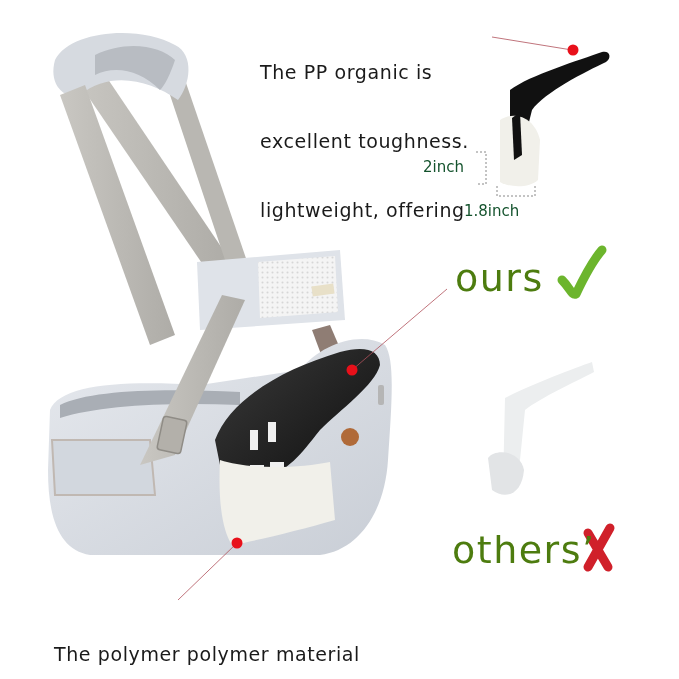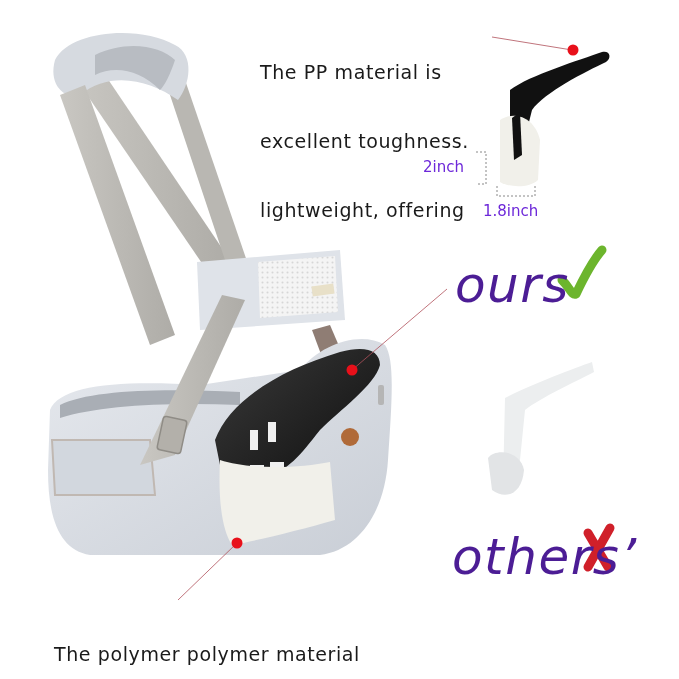--- a/index.html
+++ b/index.html
@@ -1,21 +1,21 @@
 <!DOCTYPE html>
 <html><head>
 <meta charset="utf-8">
 <style>
   html, body { margin:0; padding:0; background:#ffffff; }
   body { width:679px; height:679px; position:relative; overflow:hidden;
          font-family:"DejaVu Sans","Liberation Sans",sans-serif; color:#111; }
   .abs { position:absolute; }
   .caption { font-size:19px; line-height:23px; letter-spacing:0.6px; color:#1a1a1a; white-space:pre; }
-  .dim { font-size:15px; color:#6d28d9; }
-  .big { font-size:50px; color:#4c1d95; letter-spacing:1.5px;font-style:italic; }
+  .dim { font-size:15px; color:#14532d; }
+  .big { font-size:38px; color:#4d7c0f; letter-spacing:1.5px; }
   svg { position:absolute; left:0; top:0; }
 </style>
 </head>
 <body>
 
 <div class="abs" style="left:0;top:0;width:679px;height:679px;">
 <svg width="679" height="679" viewBox="0 0 679 679">
   <defs>
     <linearGradient id="bodyG" x1="0" y1="0" x2="1" y2="1">
       <stop offset="0" stop-color="#e6e9ee"></stop>
@@ -95,27 +95,27 @@
 
   <line x1="447" y1="289" x2="352" y2="370" stroke="#b0505a" stroke-width="0.8"></line>
   <circle cx="352" cy="370" r="5.5" fill="#e8101a"></circle>
 
   <line x1="237" y1="543" x2="178" y2="600" stroke="#b0505a" stroke-width="0.8"></line>
   <circle cx="237" cy="543" r="5.5" fill="#e8101a"></circle>
 </svg>
 </div>
 
 <div class="abs caption" style="left:260px;top:15px;">
-  <div>The PP material is</div>
+  <div>The PP organic is</div>
   <div>excellent toughness.</div>
   <div>lightweight, offering</div>
 </div>
 
 <div class="abs dim" style="left:423px;top:158px;">2inch</div>
-<div class="abs dim" style="left:483px;top:202px;">1.8inch</div>
+<div class="abs dim" style="left:464px;top:202px;">1.8inch</div>
 
 <div class="abs big" style="left:455px;top:256px;">ours</div>
 <div class="abs big" style="left:452px;top:528px;">others’</div>
 
 <div class="abs caption" style="left:54px;top:597px;">
   <div>The polymer polymer material</div>
   
   
 </div>
 

